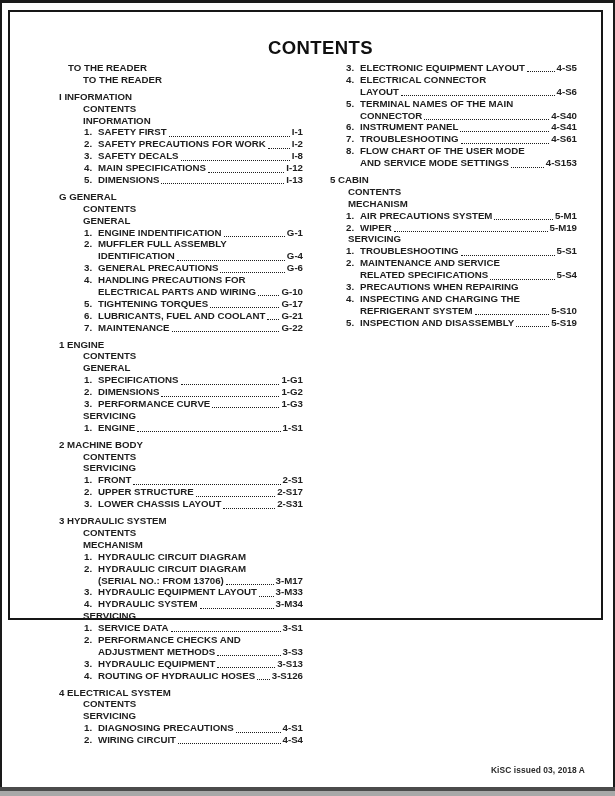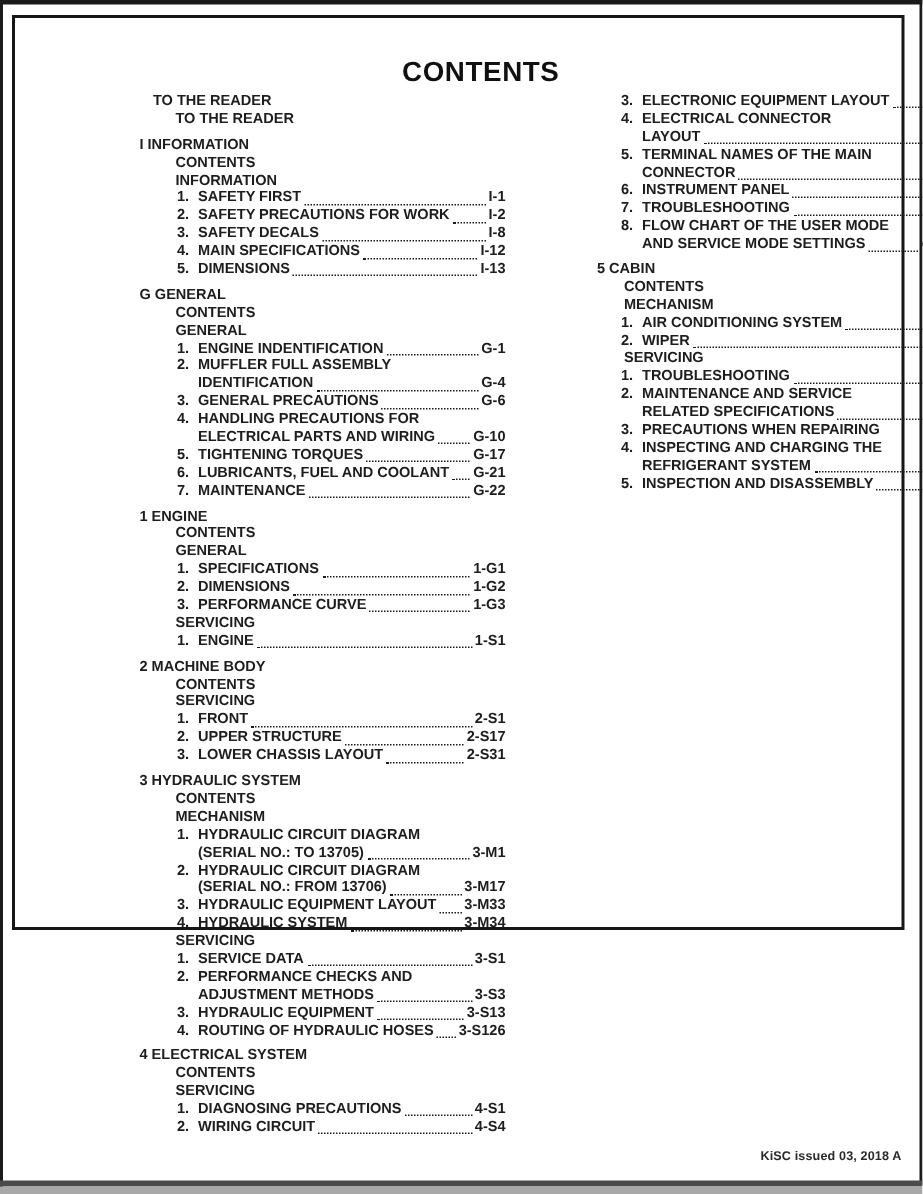--- a/index.html
+++ b/index.html
@@ -33,21 +33,21 @@
     font-weight: 700;
     letter-spacing: 0.4px;
     color: #101010;
   }
   .toc-columns {
     position: absolute;
     left: 49px; top: 50px;
     display: flex;
     gap: 27px;
   }
-  .toc-col { width: 244px; margin-left: 34px; }
+  .toc-col { width: 244px; }
   .toc-col-right { width: 247px; }
 
   .toc-row {
     font-size: 9.7px;
     font-weight: 700;
     line-height: 11.9px;
     height: 11.9px;
     color: #1d1d1d;
     white-space: nowrap;
     display: flex;
@@ -71,21 +71,21 @@
     min-width: 8px;
     border-bottom: 1.7px dotted #1d1d1d;
     margin: 0 2px 1.5px 2px;
     height: 0;
     align-self: flex-end;
   }
   .pg { flex: none; }
 
   .footer-note {
     position: absolute;
-    top: 753px; right: 0;
+    top: 753px; right: 16px;
     font-size: 8.4px;
     font-weight: 700;
     color: #2a2a2a;
     letter-spacing: 0.1px;
   }
 </style>
 </head>
 <body>
 
 <div class="edge edge-top"></div>
@@ -269,25 +269,20 @@
         <div class="toc-row sub">
           <span class="txt">CONTENTS</span>
         </div>
         <div class="toc-row sub">
           <span class="txt">MECHANISM</span>
         </div>
         <div class="toc-row item">
           <span class="num">1.</span>
           <span class="txt">HYDRAULIC CIRCUIT DIAGRAM</span>
         </div>
-        <div class="toc-row item cont">
-          <span class="txt">(SERIAL NO.: TO 13705)</span>
-          <span class="leader"></span>
-          <span class="pg">3-M1</span>
-        </div>
         <div class="toc-row item">
           <span class="num">2.</span>
           <span class="txt">HYDRAULIC CIRCUIT DIAGRAM</span>
         </div>
         <div class="toc-row item cont">
           <span class="txt">(SERIAL NO.: FROM 13706)</span>
           <span class="leader"></span>
           <span class="pg">3-M17</span>
         </div>
         <div class="toc-row item">
@@ -404,21 +399,21 @@
           <span class="txt">5 CABIN</span>
         </div>
         <div class="toc-row sub">
           <span class="txt">CONTENTS</span>
         </div>
         <div class="toc-row sub">
           <span class="txt">MECHANISM</span>
         </div>
         <div class="toc-row item">
           <span class="num">1.</span>
-          <span class="txt">AIR CONDITIONING SYSTEM</span>
+          <span class="txt">AIR PRECAUTIONS SYSTEM</span>
           <span class="leader"></span>
           <span class="pg">5-M1</span>
         </div>
         <div class="toc-row item">
           <span class="num">2.</span>
           <span class="txt">WIPER</span>
           <span class="leader"></span>
           <span class="pg">5-M19</span>
         </div>
         <div class="toc-row sub">

